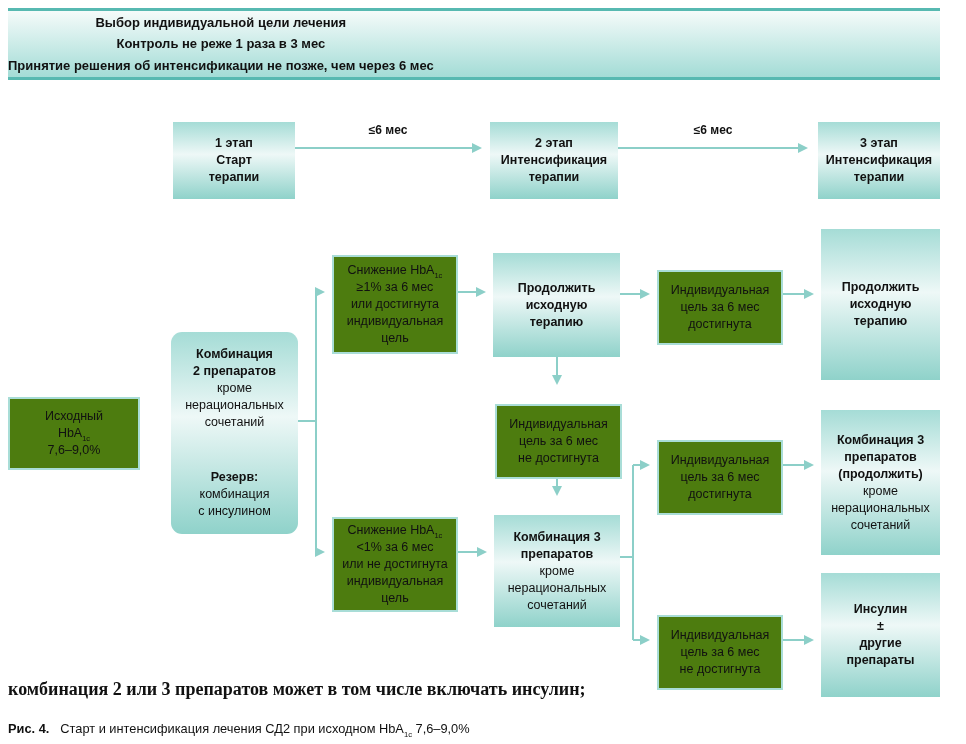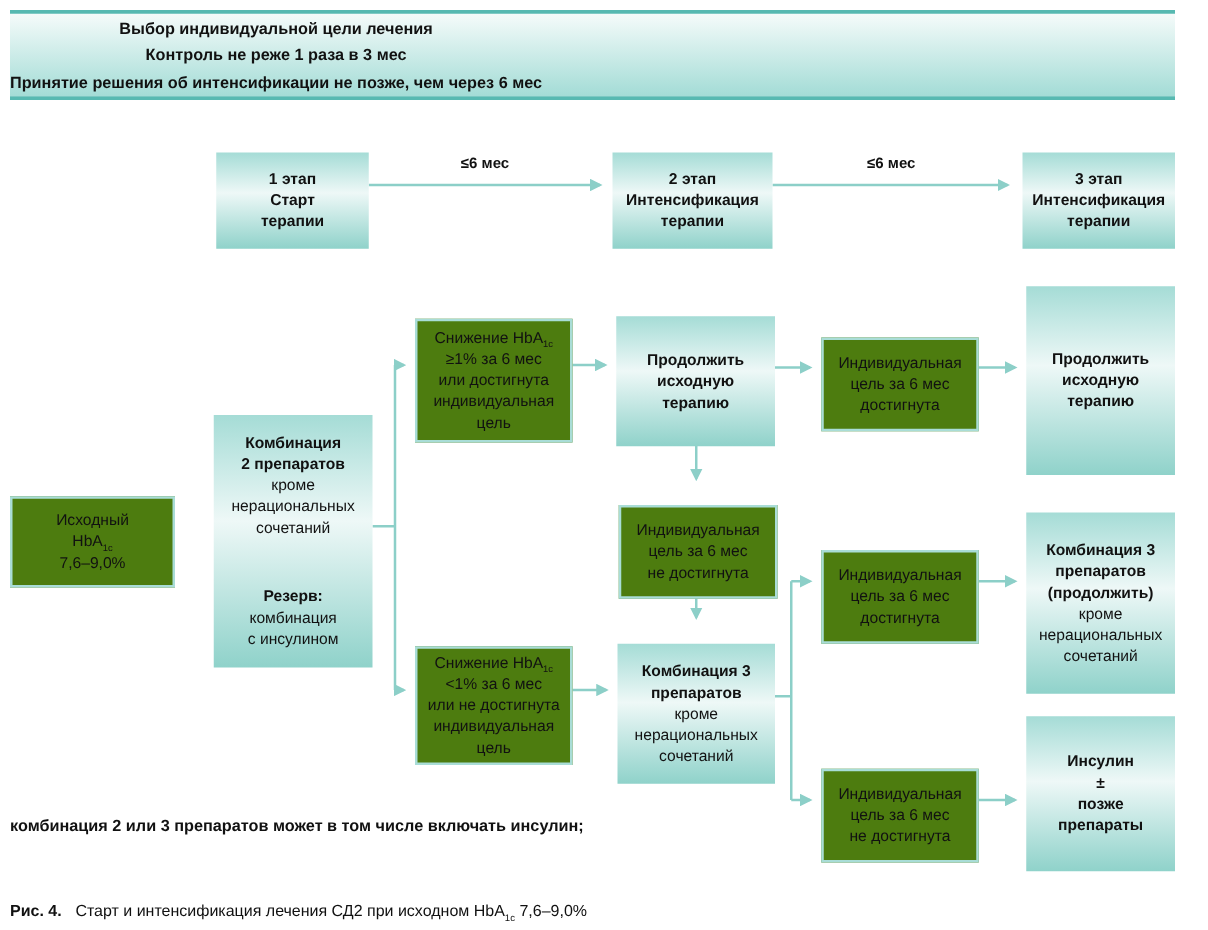--- a/index.html
+++ b/index.html
@@ -20,21 +20,21 @@
   .box{position:absolute;z-index:1;display:flex;flex-direction:column;align-items:center;
     justify-content:center;text-align:center;font-size:12.5px;line-height:1.36;box-sizing:border-box;margin-top:12px;}
   .txt{white-space:pre-line;}
   .white-box{background:#4d7c0f;border:2px solid var(--box-border,#a9ddd7);}
   .grad-box{background:linear-gradient(180deg,var(--grad-top) 0%,var(--grad-mid) 42%,var(--grad-bottom) 100%);}
   .bold{font-weight:bold;}
   .between{justify-content:flex-start;padding:14px 4px;}
   .spacer{flex:1;}
   .arrow-label{position:absolute;z-index:1;font-weight:bold;font-size:12px;text-align:center;}
   sub{font-size:0.6em;line-height:0;}
-  .footnotes{position:absolute;left:8px;top:652px;z-index:1;font-weight:bold;font-size:13px;line-height:17px;}
+  .footnotes{position:absolute;left:8px;top:681px;z-index:1;font-weight:bold;font-size:18px;line-height:17px;font-family:Liberation Serif, serif;}
   .caption{position:absolute;left:8px;top:721px;z-index:1;font-size:12.8px;}
   .caption .lbl{font-weight:bold;margin-right:11px;}
 </style>
 </head>
 <body>
 
 <div class="canvas">
 
   <svg class="connectors" width="966" height="744" viewBox="0 0 966 744">
     <defs>
@@ -83,21 +83,21 @@
 Интенсификация
 терапии</div>
   </div>
 
   <div class="box white-box" style="left:8px;top:385px;width:132px;height:73px;">
     <div class="txt"><span>Исходный
 HbA</span><sub>1c</sub><span>
 7,6–9,0%</span></div>
   </div>
 
-  <div class="box grad-box between" style="left:171px;top:320px;width:127px;height:202px;">
+  <div class="box grad-box between" style="left:171px;top:320px;width:127px;height:202px;border-radius:11px;">
     <div class="txt bold">Комбинация
 2 препаратов</div>
     <div class="txt">кроме
 нерациональных
 сочетаний</div>
     <div class="spacer"></div>
     <div class="txt bold">Резерв:</div>
     <div class="txt">комбинация
 с инсулином</div>
   </div>
@@ -167,21 +167,21 @@
 
   <div class="box white-box" style="left:657px;top:603px;width:126px;height:75px;">
     <div class="txt">Индивидуальная
 цель за 6 мес
 не достигнута</div>
   </div>
 
   <div class="box grad-box" style="left:821px;top:561px;width:119px;height:124px;">
     <div class="txt bold">Инсулин
 ±
-позже
+другие
 препараты</div>
   </div>
 
   <div class="footnotes">
     <div>комбинация 2 или 3 препаратов может в том числе включать инсулин;</div>
   </div>
 
   <div class="caption">
     <span class="lbl">Рис. 4.</span><span><span>Старт и интенсификация лечения СД2 при исходном HbA</span><sub>1c</sub><span> 7,6–9,0%</span></span>
   </div>

